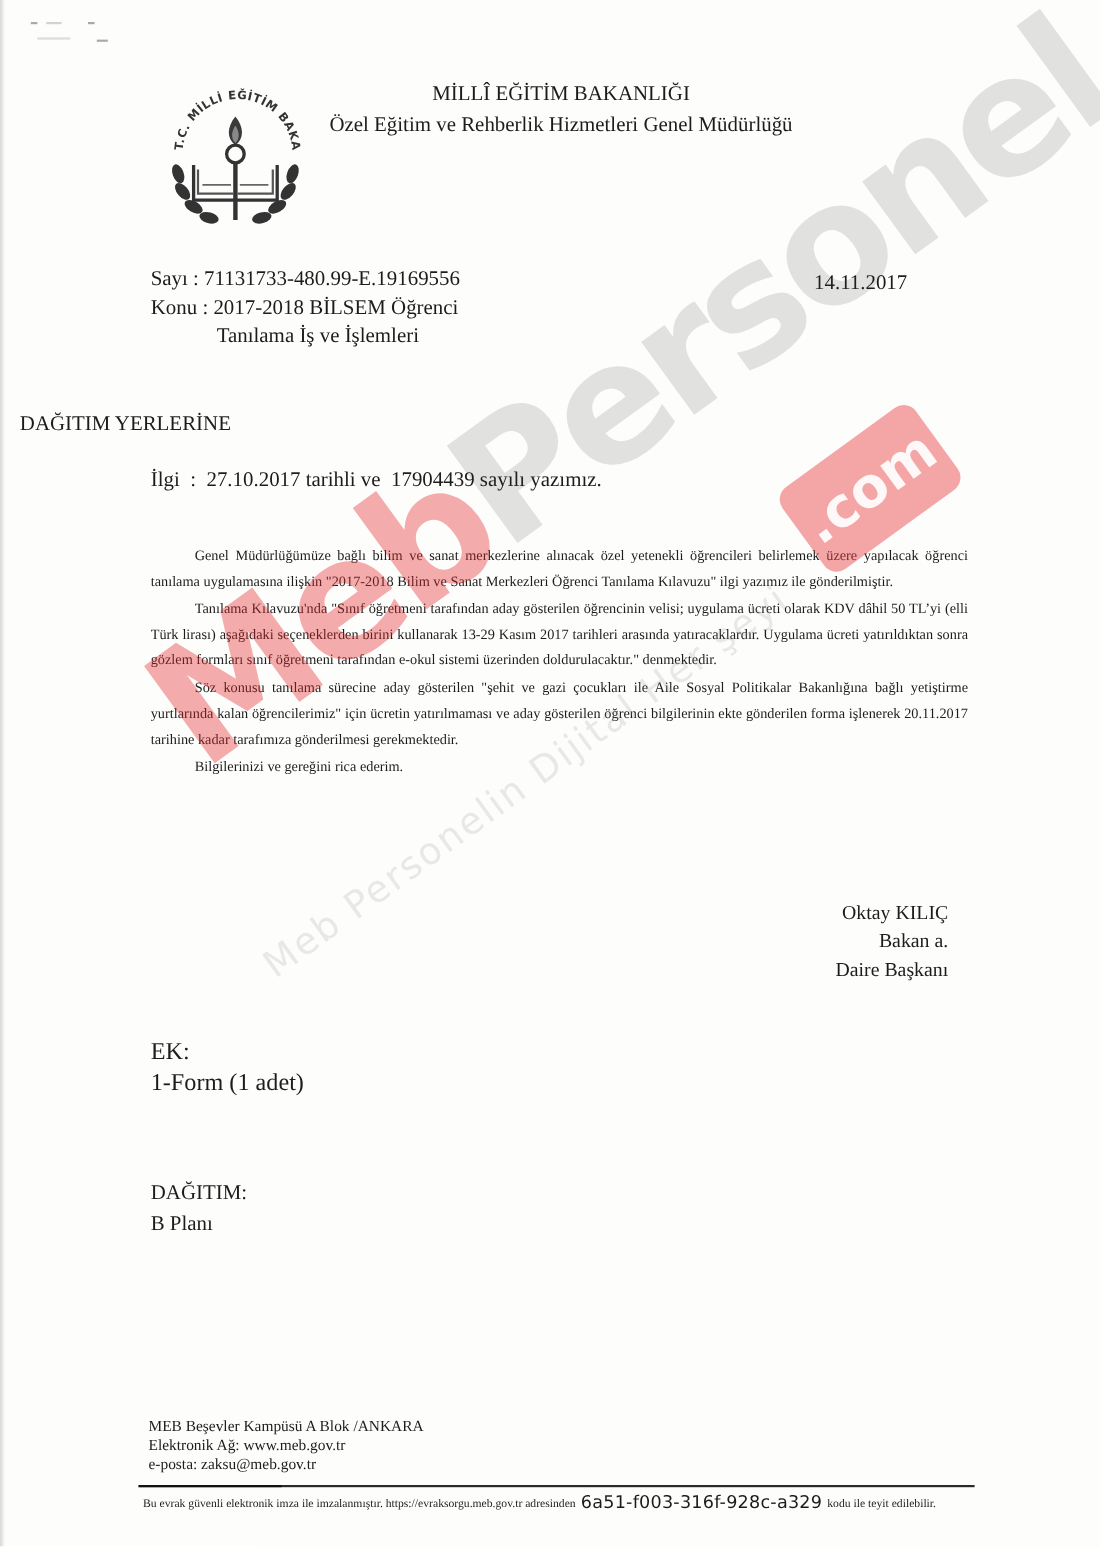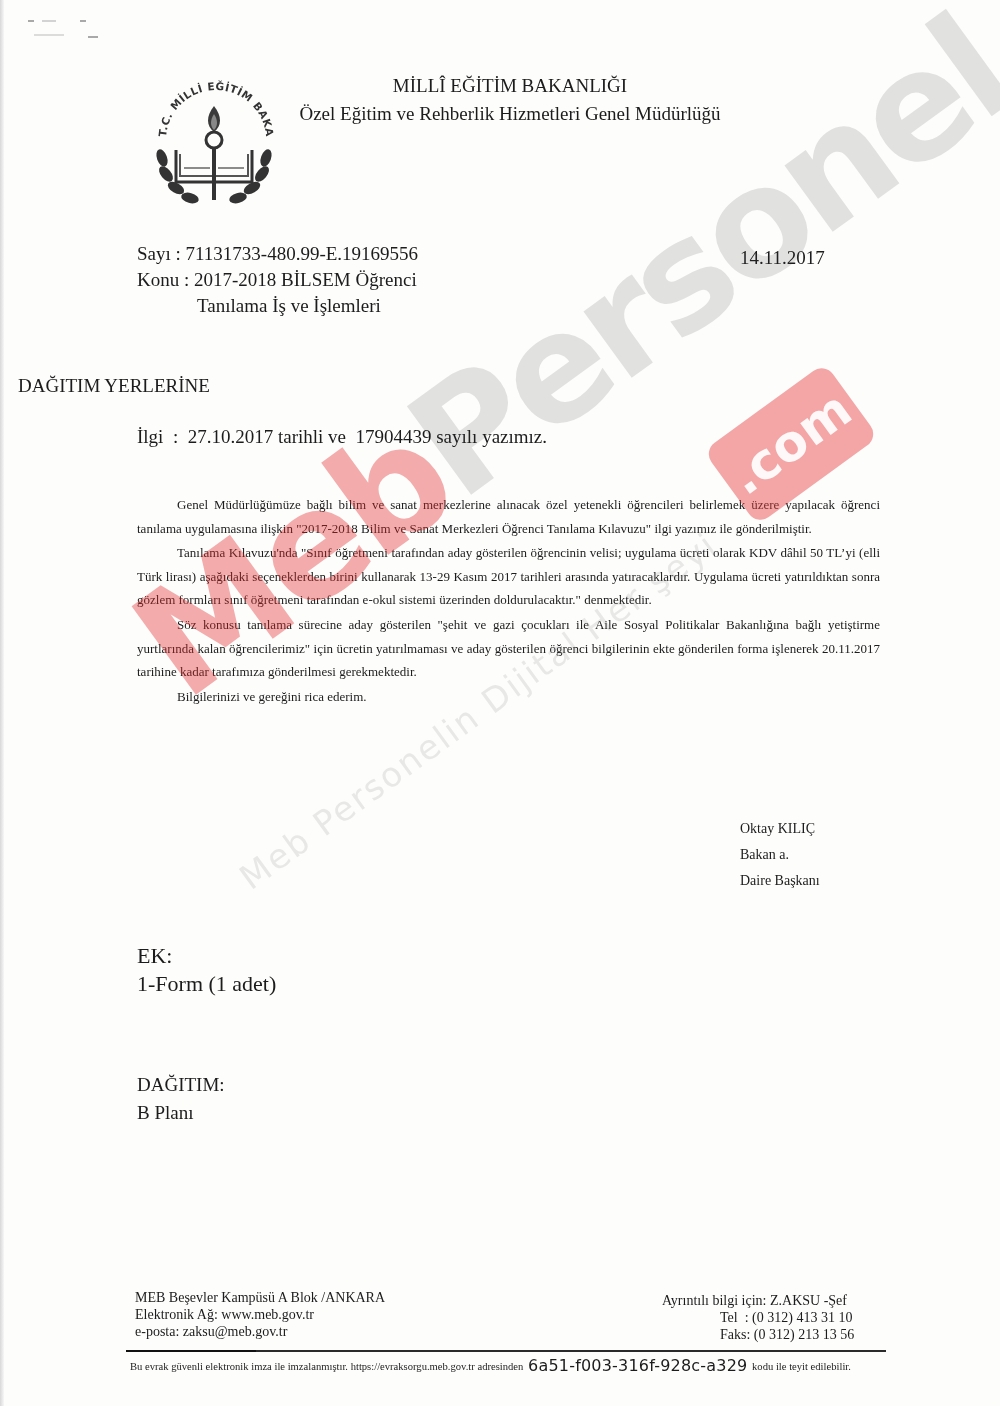--- a/index.html
+++ b/index.html
@@ -36,21 +36,21 @@
     .date { position: absolute; left: 740px; top: 245px; font-size: 19px; line-height: 26px; }
 
     .addressee { position: absolute; left: 0; width: 1000px; top: 375px; text-align: left; font-size: 19px; padding-left: 18px; }
     .ilgi { position: absolute; left: 137px; top: 426px; font-size: 19px; white-space: nowrap; }
 
     .body-text { position: absolute; left: 137px; top: 481px; width: 743px; font-size: 13px; line-height: 23.6px; text-align: justify; margin-top: 12px; }
     .body-text p { text-indent: 40px; margin-bottom: 0; }
     .body-text p.gap { margin-top: 1px; }
 
     
-    .signature { position: absolute; left: 740px; top: 816px; font-size: 14px; line-height: 26px; text-align: left; width: 122px; }
+    .signature { position: absolute; left: 740px; top: 816px; font-size: 18px; line-height: 26px; text-align: right; width: 122px; }
 
     .ek { position: absolute; left: 137px; top: 942px; font-size: 22px; line-height: 28px; }
     .dagitim { position: absolute; left: 137px; top: 1045px; font-size: 19px; line-height: 28px; margin-top: 26px; }
 
     
     .footer-left { position: absolute; left: 135px; top: 1289px; font-size: 14px; line-height: 17px; }
     .footer-right { position: absolute; left: 662px; top: 1292px; font-size: 14px; line-height: 17px; width: 200px; }
     .footer-right .r1 { text-align: left; }
     .footer-right .r2, .footer-right .r3 { padding-left: 58px; }
     .footer-rule { position: absolute; left: 126px; top: 1350px; width: 760px; height: 2px; background: #2a2a2a; }
@@ -167,25 +167,20 @@
   <div class="dagitim">
     <div>DAĞITIM:</div>
     <div>B Planı</div>
   </div>
 
   <div class="footer-left">
     <div>MEB Beşevler Kampüsü A Blok /ANKARA</div>
     <div>Elektronik Ağ: www.meb.gov.tr</div>
     <div>e-posta: zaksu@meb.gov.tr</div>
   </div>
-  <div class="footer-right">
-    <div class="r1">Ayrıntılı bilgi için: Z.AKSU -Şef</div>
-    <div class="r2" style="white-space:pre">Tel  : (0 312) 413 31 10</div>
-    <div class="r3">Faks: (0 312) 213 13 56</div>
-  </div>
   <div class="footer-rule"></div>
   <div class="footer-rule-fade"></div>
   <div class="verify">
     <span>Bu evrak güvenli elektronik imza ile imzalanmıştır. https://evraksorgu.meb.gov.tr adresinden</span>
     <span class="code">6a51-f003-316f-928c-a329</span>
     <span>kodu ile teyit edilebilir.</span>
   </div>
 
   <div class="wm wm-main">
     <span class="meb">Meb</span><span class="pers">Personel</span>

